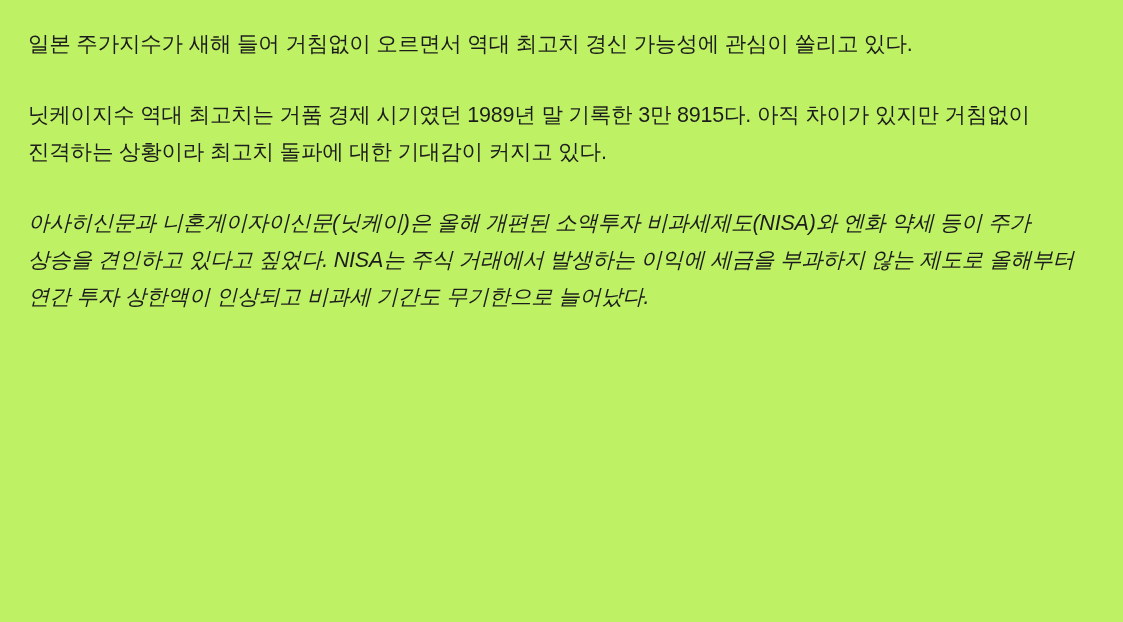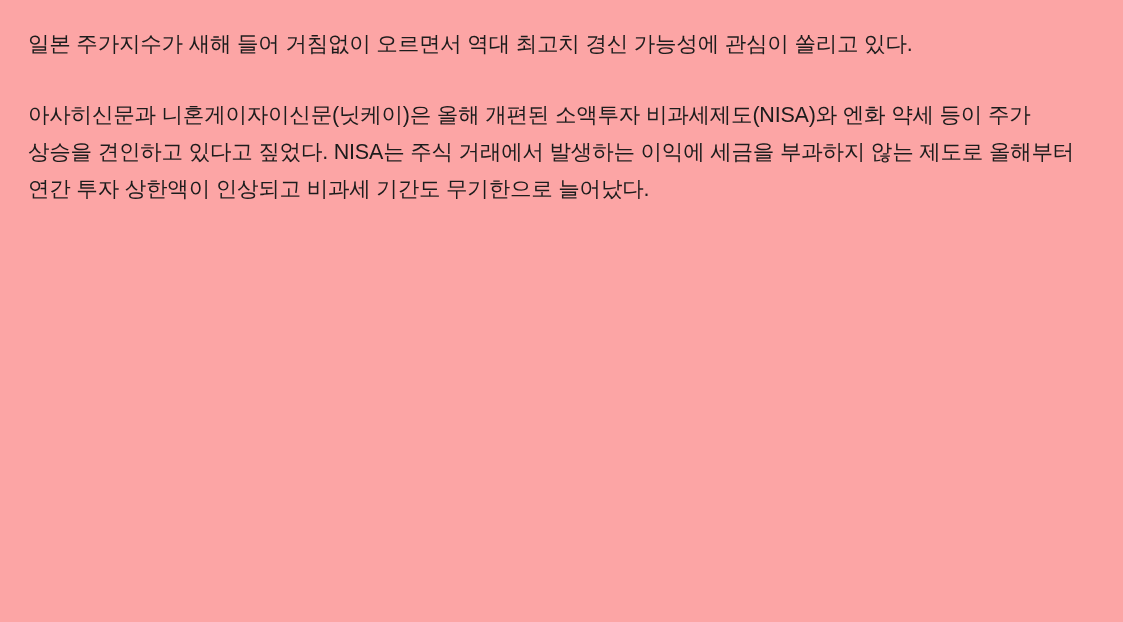--- a/index.html
+++ b/index.html
@@ -11,33 +11,35 @@
     width: 1123px;
     height: 622px;
     overflow: hidden;
     font-family: "Liberation Sans", "DejaVu Sans", sans-serif;
   }
   .article {
     box-sizing: border-box;
     width: 1123px;
     height: 622px;
     padding: 26px 44px 0 28px;
-    background: #fca5a5;
+    background: #bef264;
   }
   .article p {
     margin: 0 0 34px 0;
     font-size: 21.5px;
     line-height: 1.72;
     color: #1c1c1c;
     letter-spacing: -0.2px;
     word-break: keep-all;
   }
   .article p:last-child {
     margin-bottom: 1px;
+    font-style: italic;
   }
 </style>
 </head>
 <body>
 
 <div class="article">
   <p>일본 주가지수가 새해 들어 거침없이 오르면서 역대 최고치 경신 가능성에 관심이 쏠리고 있다.</p>
+  <p>닛케이지수 역대 최고치는 거품 경제 시기였던 1989년 말 기록한 3만 8915다. 아직 차이가 있지만 거침없이 진격하는 상황이라 최고치 돌파에 대한 기대감이 커지고 있다.</p>
   <p>아사히신문과 니혼게이자이신문(닛케이)은 올해 개편된 소액투자 비과세제도(NISA)와 엔화 약세 등이 주가 상승을 견인하고 있다고 짚었다. NISA는 주식 거래에서 발생하는 이익에 세금을 부과하지 않는 제도로 올해부터 연간 투자 상한액이 인상되고 비과세 기간도 무기한으로 늘어났다.</p>
 </div>
 
 </body></html>

